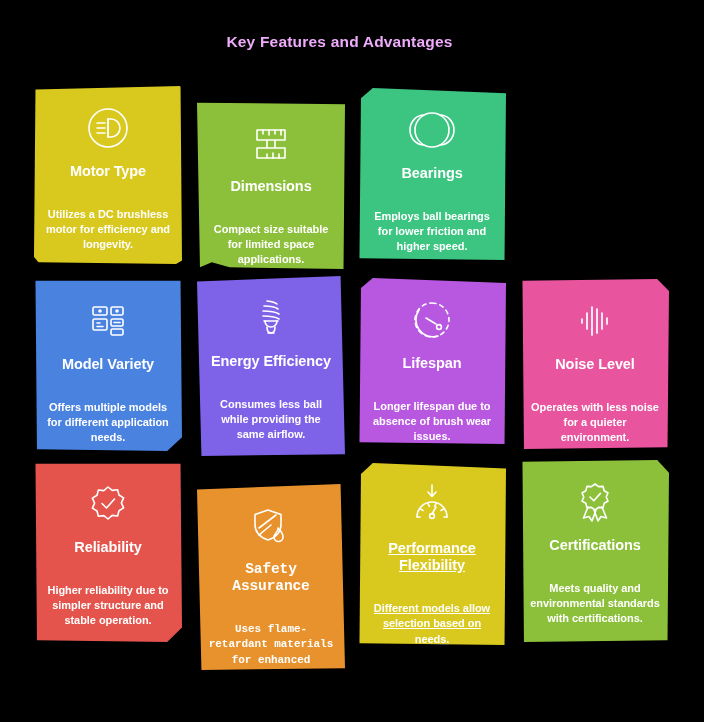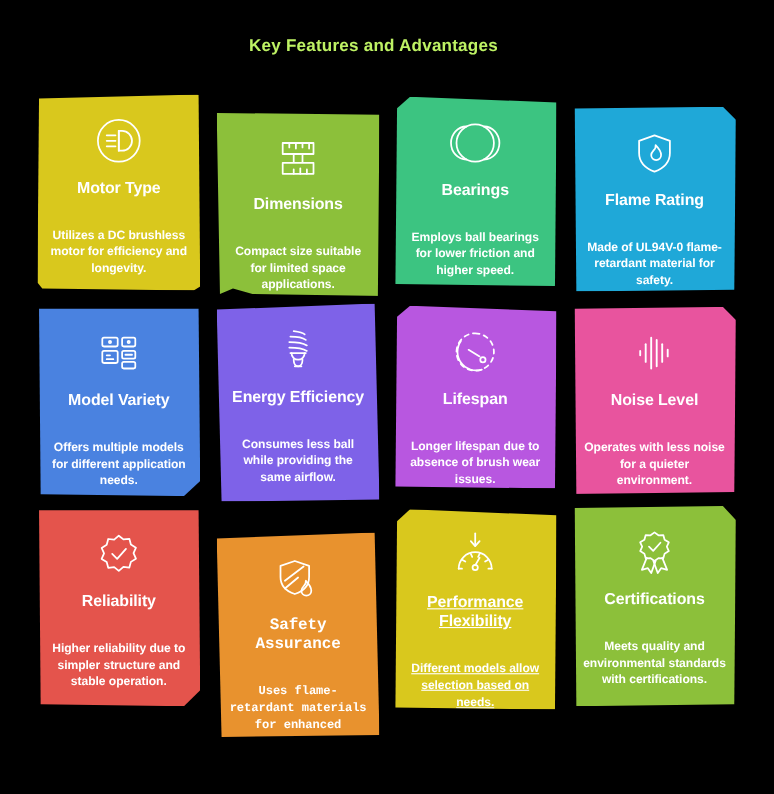--- a/index.html
+++ b/index.html
@@ -24,21 +24,21 @@
   }
 
   #page-title {
     position: absolute;
     top: 33px;
     left: 0;
     width: 679px;
     text-align: center;
     font-size: 15.5px;
     font-weight: bold;
-    color: #bef264;
+    color: #f0abfc;
     letter-spacing: 0.2px;
   }
 
   #card-grid {
     position: absolute;
     top: 86px;
     left: 34px;
     width: 640px;
     height: 600px;
   }
@@ -137,30 +137,20 @@
         <svg viewBox="0 0 52 52" fill="none" stroke="#ffffff" stroke-width="1.6" stroke-linecap="round">
           <circle cx="26" cy="26" r="17"></circle>
           <path d="M18 11 a14 15 0 0 0 0 30"></path>
           <path d="M34 11 a14 15 0 0 1 0 30"></path>
         </svg>
       </span>
       <div class="card-title">Bearings</div>
       <div class="card-desc">Employs ball bearings for lower friction and higher speed.</div>
     </div>
 
-    <div class="card shape-d" style="left:487px; top:11px; height:168px; background:#1fa8d8;">
-      <span class="card-icon">
-        <svg viewBox="0 0 52 52" fill="none" stroke="#ffffff" stroke-width="1.6" stroke-linecap="round" stroke-linejoin="round">
-          <path d="M26 10 L40 15 v11 c0 9-6 14-14 17-8-3-14-8-14-17V15 z"></path>
-          <path d="M27 19 c1 4-4 5-4 9a4.5 4.5 0 0 0 9 0c0-4-3-7-5-9z"></path>
-        </svg>
-      </span>
-      <div class="card-title">Flame Rating</div>
-      <div class="card-desc">Made of UL94V-0 flame-retardant material for safety.</div>
-    </div>
 
     <div class="card shape-e" style="left:0px; top:193px; height:172px; background:#4a82e0;">
       <span class="card-icon">
         <svg viewBox="0 0 52 52" fill="none" stroke="#ffffff" stroke-width="1.6" stroke-linejoin="round">
           <rect x="11" y="12" width="14" height="8" rx="1.5"></rect>
           <rect x="29" y="12" width="12" height="8" rx="1.5"></rect>
           <rect x="11" y="24" width="14" height="11" rx="1.5"></rect>
           <rect x="29" y="24" width="12" height="7" rx="1.5"></rect>
           <rect x="29" y="34" width="12" height="6" rx="1.5"></rect>
           <circle cx="18" cy="16" r="1"></circle>

